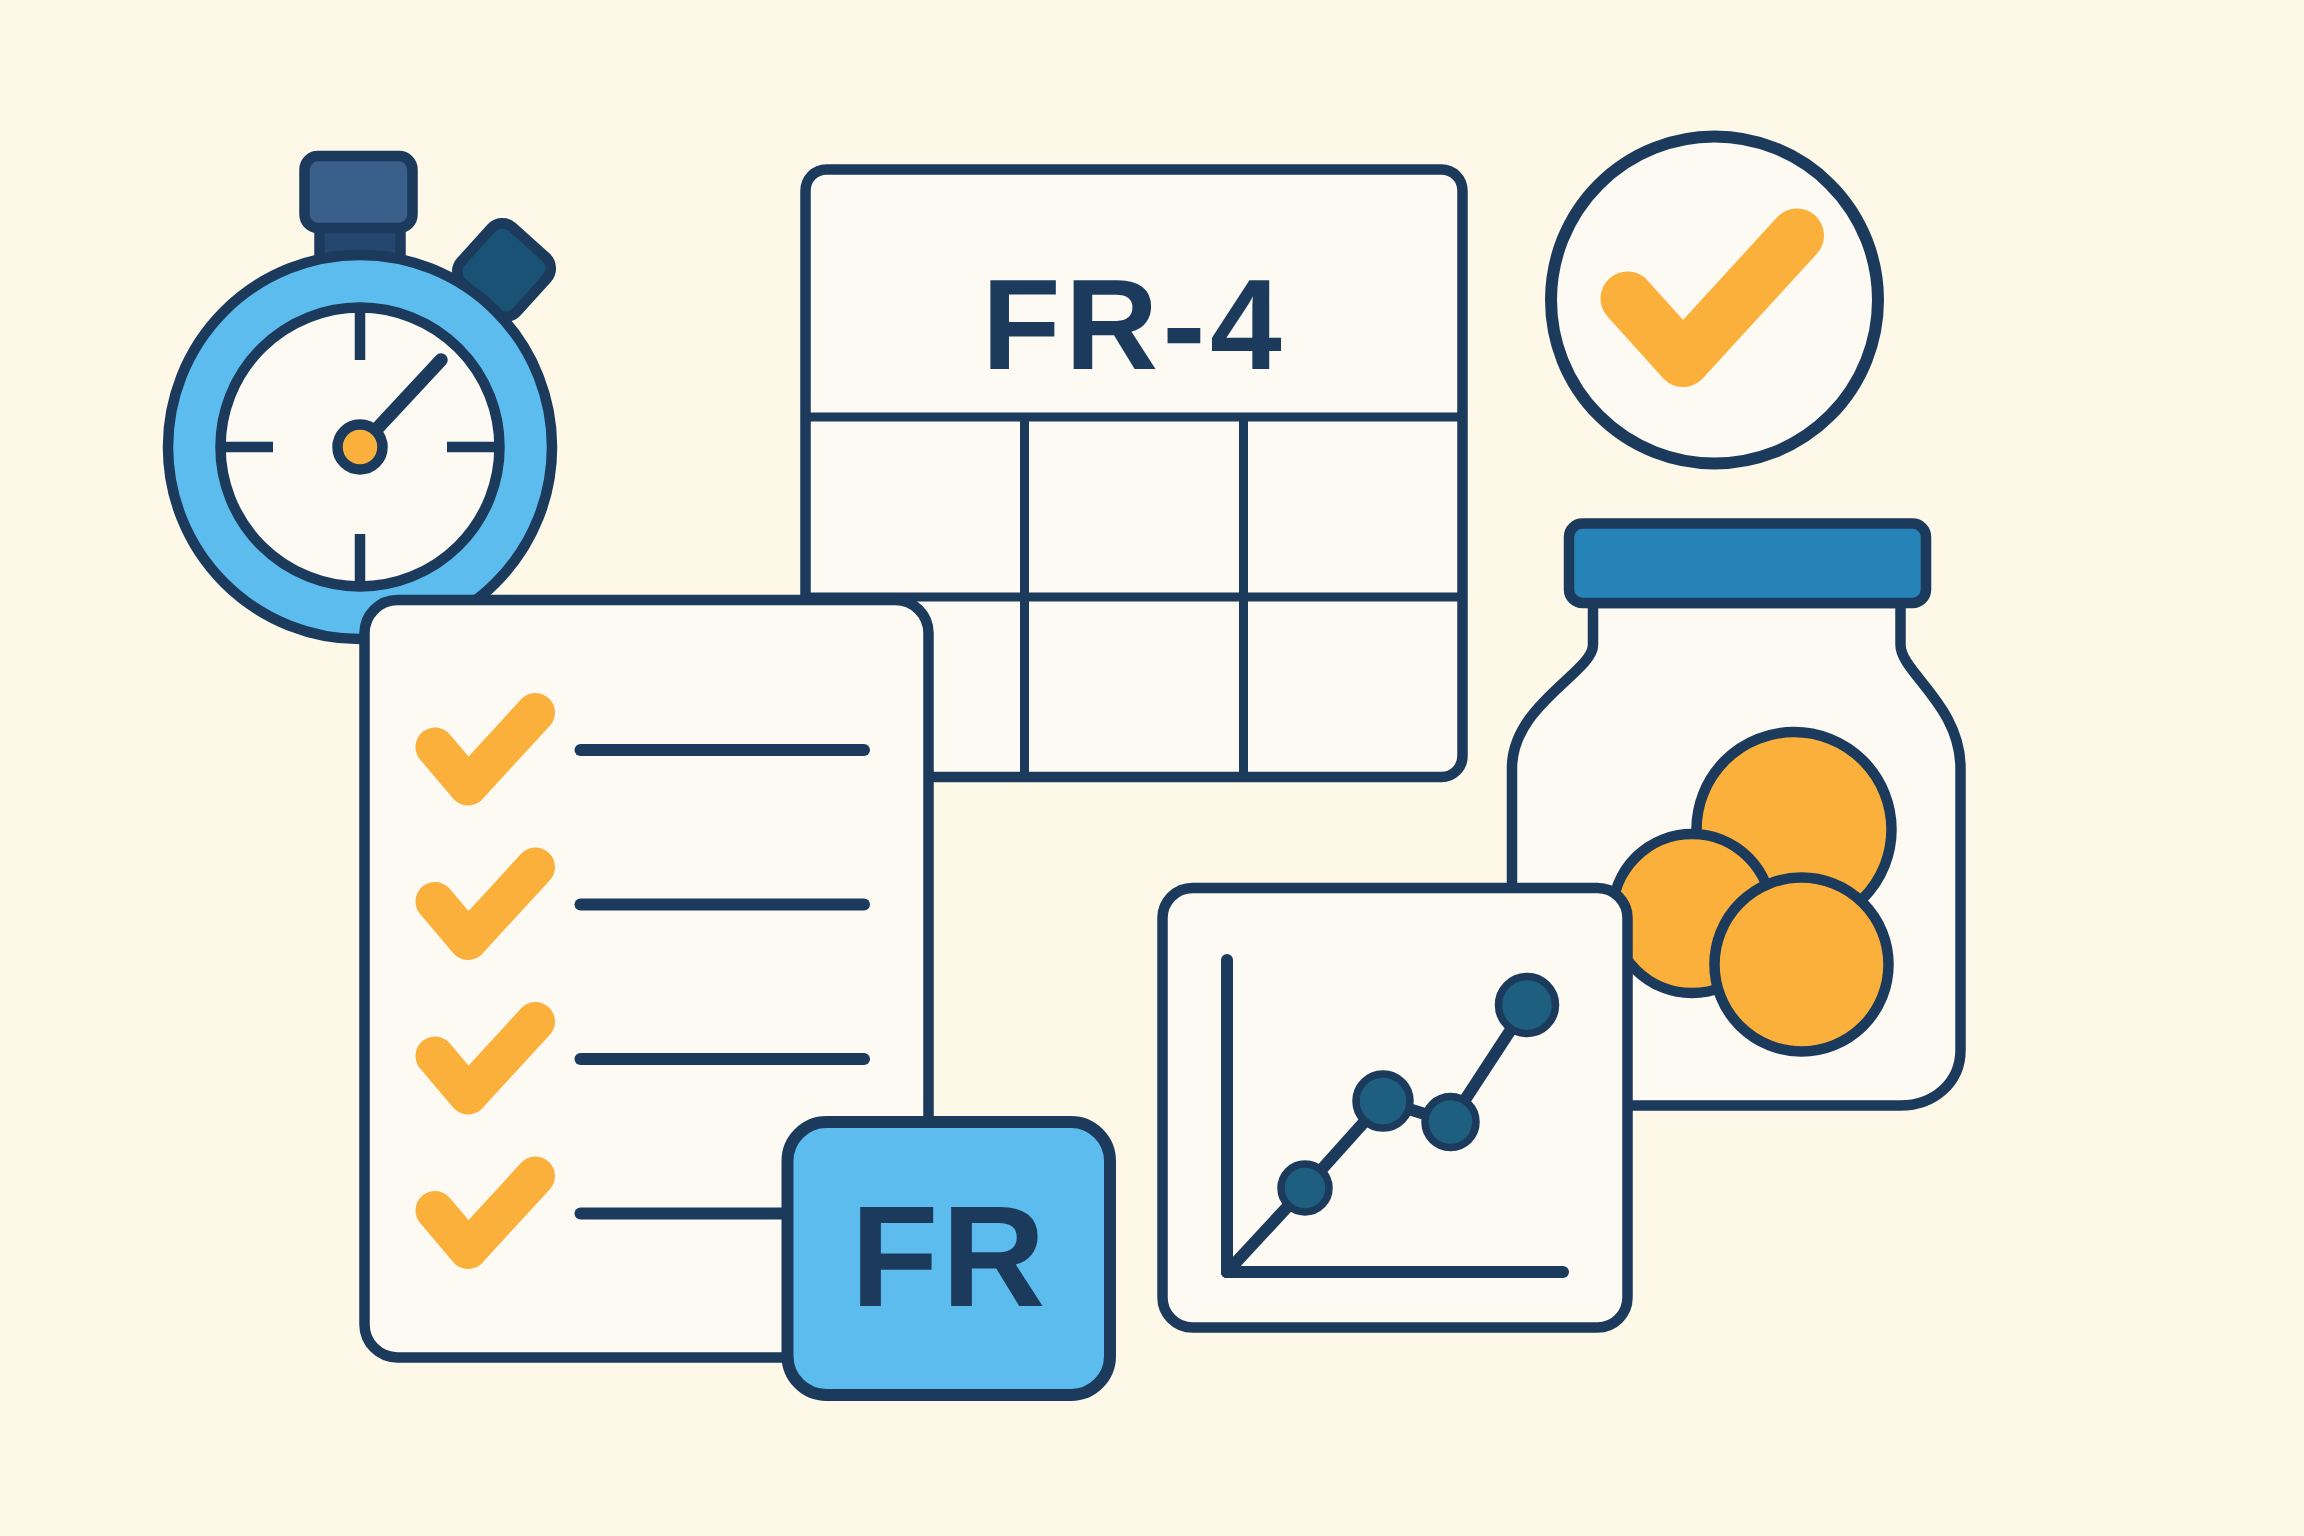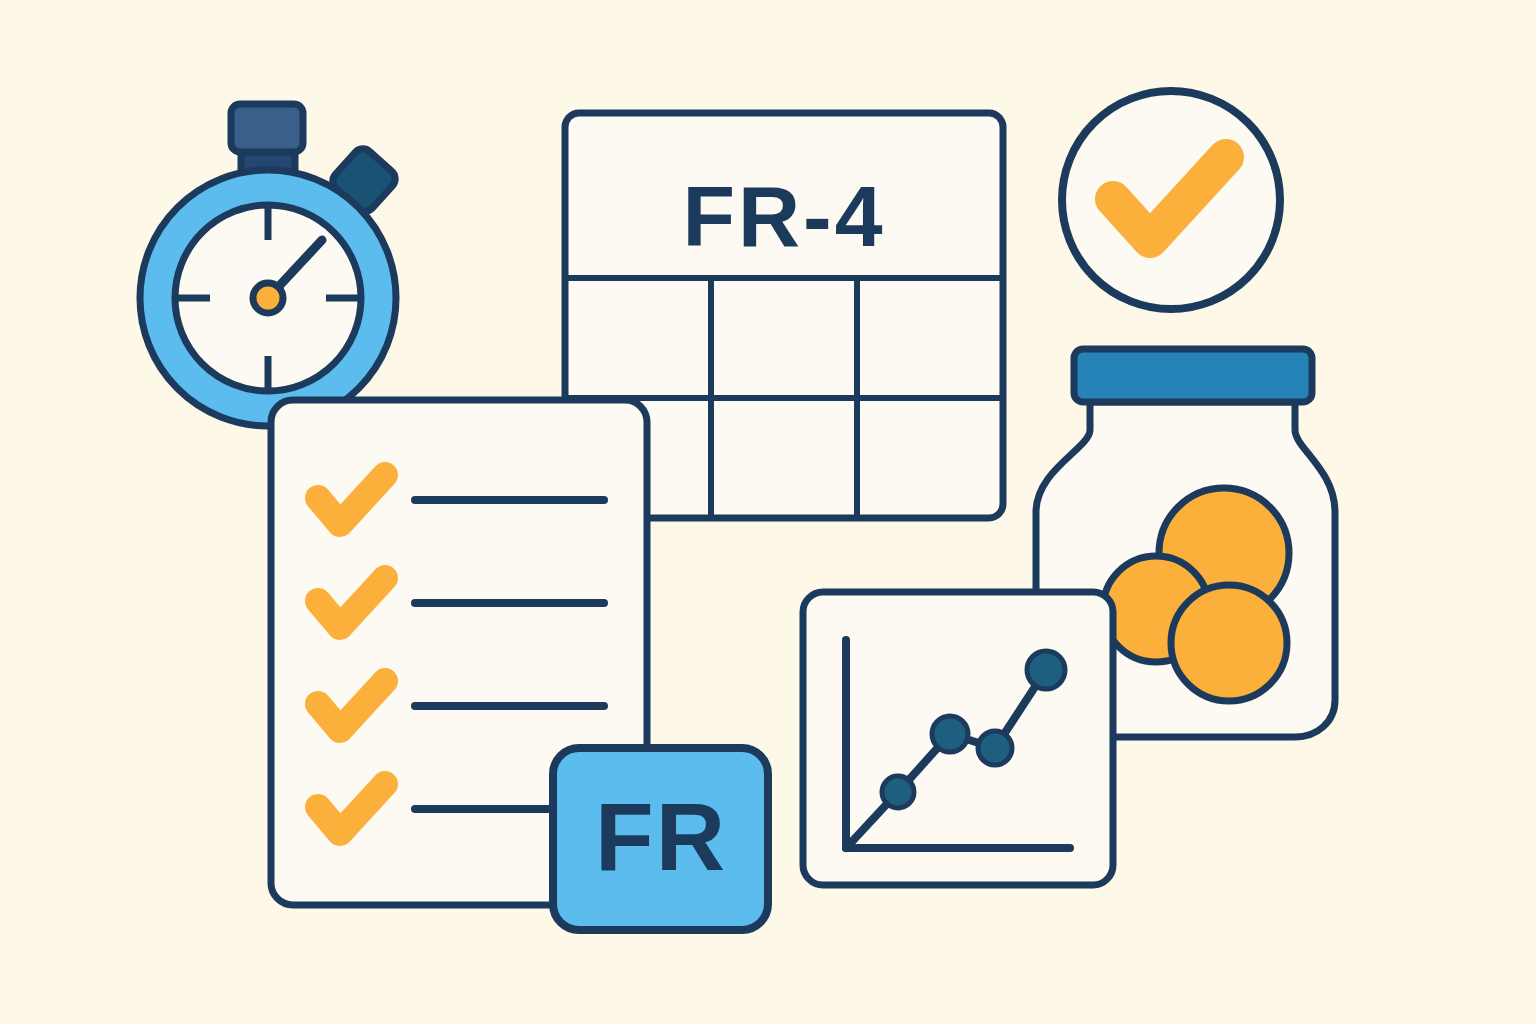--- a/index.html
+++ b/index.html
@@ -9,21 +9,20 @@
   }
   body {
     font-family: "Liberation Sans", sans-serif;
   }
   #scene {
     position: relative;
     width: 1346px;
     height: 1024px;
     background: var(--bg, #FDF8E8);
     overflow: hidden;
-    margin-left: 28px;
   }
   #scene svg {
     display: block;
     width: 1536px;
     height: 1024px;
   }
   .label-text {
     font-family: "Liberation Sans", sans-serif;
     font-weight: bold;
     fill: #1B3A5C;

